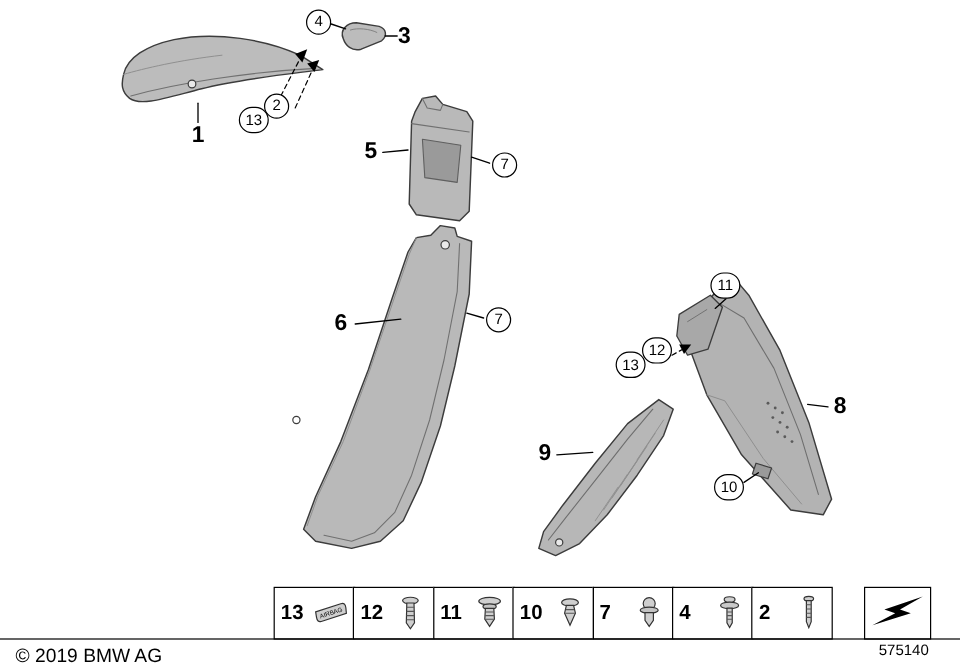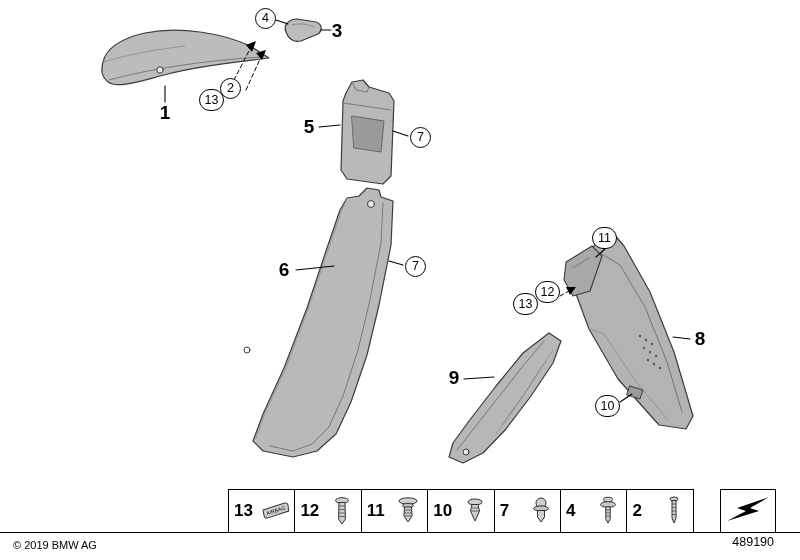--- a/index.html
+++ b/index.html
@@ -30,21 +30,21 @@
   .cell:first-child { margin-left:0; }
   .num { font-size:17px; font-weight:bold; padding-left:5px; width:27px; }
   .ic { flex:1; display:flex; justify-content:center; align-items:center; }
 
   .refbox {
     position:absolute; left:720px; top:489px; width:56px; height:44px;
     border:1.6px solid #000; background:#fff;
     display:flex; align-items:center; justify-content:center;
   }
   .rule { position:absolute; left:0; top:532px; width:800px; height:0; border-top:1.2px solid #000; }
-  .copyright { position:absolute; left:13px; top:539px; font-size:11px; }
+  .copyright { position:absolute; left:13px; top:539px; font-size:16px; }
   .docnum { position:absolute; right:26px; top:535px; font-size:12.5px; }
 </style>
 </head>
 <body>
 
 <div class="stage">
 
   <svg class="art" width="800" height="485" viewBox="0 0 800 485">
     <g stroke-linejoin="round" stroke-linecap="round">
 
@@ -230,15 +230,15 @@
   <div class="refbox">
     <span>
       <svg width="46" height="32" viewBox="0 0 46 32">
         <path d="M44,4 L12,15 L21,18 L2,28 L34,18 L25,15 Z" fill="#000"></path>
       </svg>
     </span>
   </div>
 
   <div class="rule"></div>
   <div class="copyright">© 2019 BMW AG</div>
-  <div class="docnum">489190</div>
+  <div class="docnum">575140</div>
 
 </div>
 
 </body></html>

